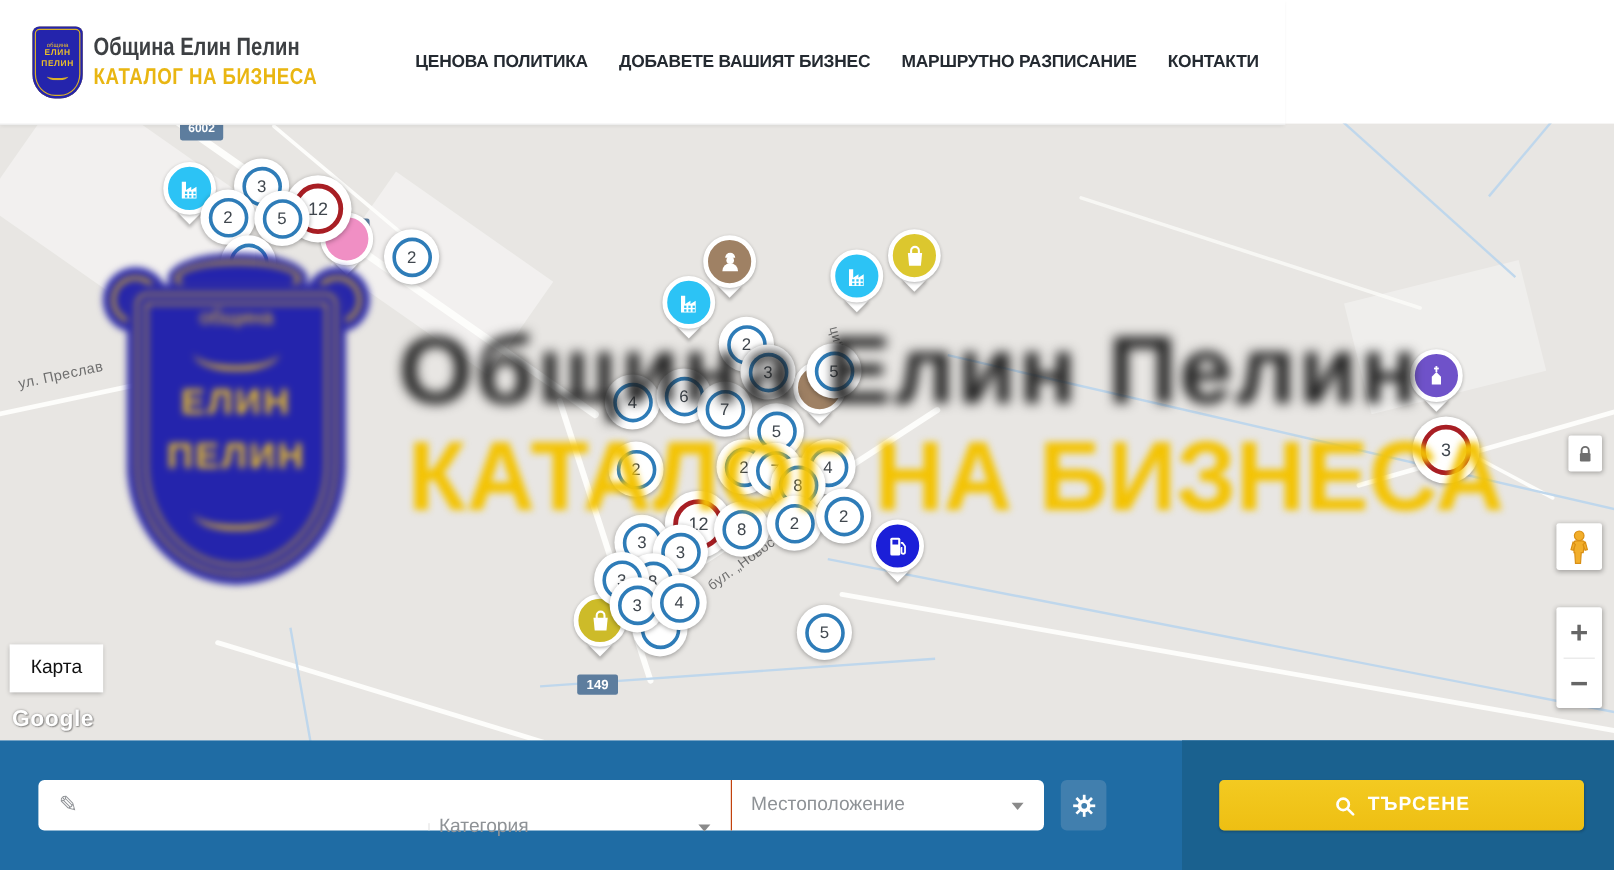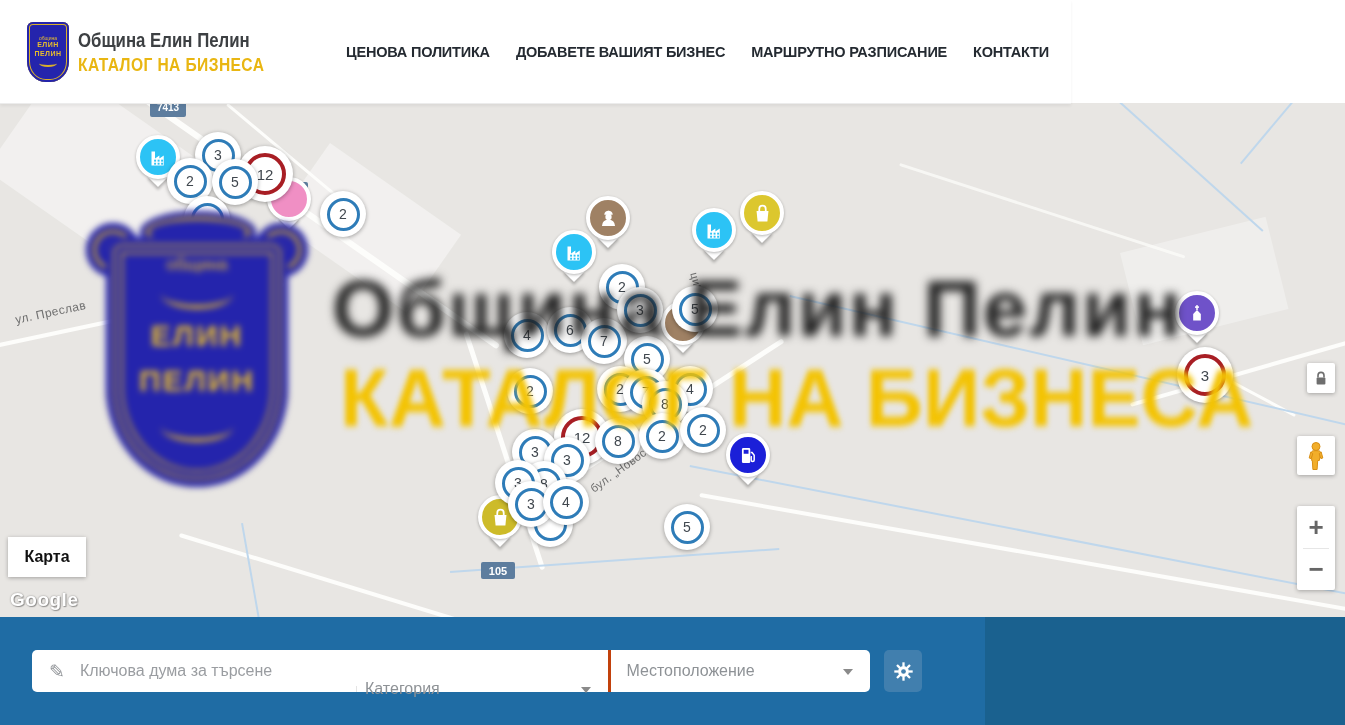--- a/index.html
+++ b/index.html
@@ -42,40 +42,40 @@
   .wm-crest{position:absolute;left:84px;top:112px;width:226px;height:275px;filter:blur(3px);}
   .crest-curl{position:absolute;width:54px;height:54px;border-radius:50%;background:#2424ac;box-shadow:inset 0 0 0 7px #2424ac,inset 0 0 0 10px #dcb32a;}
   .crest-bump{position:absolute;left:56px;top:-4px;width:116px;height:42px;border-radius:50%;background:#2424ac;box-shadow:inset 0 0 0 6px #2424ac,inset 0 0 0 9px #dcb32a;}
   .crest-shield{position:absolute;left:22px;top:22px;width:182px;height:250px;background:#2424ac;border-radius:16px 16px 50% 50%/16px 16px 40% 40%;box-shadow:inset 0 0 0 7px #2424ac,inset 0 0 0 9px #d9b02a,inset 0 0 0 15px #2424ac,inset 0 0 0 17px #d9b02a;display:flex;flex-direction:column;align-items:center;color:#e7bc2d;}
   .crest-top{font-size:17px;margin-top:18px;}
   .crest-squig{width:72px;height:26px;border-bottom:4px solid #dfb42c;border-radius:50%;margin-top:4px;}
   .crest-name{font-size:30px;font-weight:bold;letter-spacing:2px;margin-top:10px;line-height:1.15;}
 
   
   .mtype{position:absolute;top:434px;height:40px;background:#fff;box-shadow:0 1px 4px rgba(0,0,0,.3);display:flex;align-items:center;justify-content:center;font-size:16px;z-index:10;cursor:pointer;}
-  #mtype-map{left:8px;width:78px;font-weight:bold;color:#111;}
+  #mtype-map{left:8px;width:78px;font-weight:normal;color:#111;}
   #mtype-sat{left:87px;width:104px;color:#7b7b7b;}
   #google-logo{position:absolute;left:10px;bottom:6px;z-index:10;font-size:19px;font-weight:bold;color:#fff;letter-spacing:.5px;text-shadow:0 0 2px rgba(0,0,0,.4),1px 1px 1px rgba(0,0,0,.3);}
   #attribution{position:absolute;right:8px;bottom:7px;z-index:10;display:flex;gap:14px;font-size:11px;color:#3e3e3e;}
   #attribution span{white-space:nowrap;}
   .ctrl{position:absolute;background:#fff;box-shadow:0 1px 4px rgba(0,0,0,.3);z-index:10;display:flex;align-items:center;justify-content:center;}
   #lock-box{left:1307px;top:260px;width:28px;height:30px;border-radius:2px;}
   #pegman-box{left:1297px;top:333px;width:38px;height:39px;border-radius:2px;cursor:grab;}
   #zoom-box{left:1297px;top:403px;width:38px;height:84px;border-radius:2px;flex-direction:column;padding:0;}
   .zoom-btn{width:38px;height:41px;display:flex;align-items:center;justify-content:center;font-size:26px;font-weight:bold;color:#666;cursor:pointer;}
   #zoom-divider{width:26px;height:1px;background:#e6e6e6;}
 
   
   #footer{position:absolute;left:0;top:617px;width:1345px;height:108px;background:#1f6ca4;z-index:30;}
   #footer-dark{position:absolute;left:985px;top:0;width:360px;height:108px;background:#1a618f;}
   #white-bar{position:absolute;left:32px;top:33px;width:838px;height:42px;background:#fff;border-radius:5px;display:flex;align-items:stretch;}
   .wb-sec{display:flex;align-items:center;position:relative;}
   #wb-keyword{width:324px;padding-left:17px;gap:13px;}
   #wb-category{width:256px;border-left:1px solid #e4e4e4;padding-left:8px;margin-top:36px;}
-  #wb-location{width:257px;border-left:3px solid #c2410c;padding-left:16px;}
+  #wb-location{width:257px;border-left:1px solid #c2410c;padding-left:16px;}
   .pencil{font-size:19px;color:#8f9296;}
   #keyword-input{border:none;outline:none;font-size:16px;color:#555;width:240px;font-family:"Liberation Sans",sans-serif;background:transparent;}
   #keyword-input::placeholder{color:#9a9da1;}
   .dd-value{font-size:16px;color:#8e9296;}
   .caret{position:absolute;right:17px;top:50%;margin-top:-2px;width:0;height:0;border-left:5px solid transparent;border-right:5px solid transparent;border-top:6px solid #8a8a8a;}
   #gear-btn{position:absolute;left:884px;top:33px;width:38px;height:42px;background:#417fae;border-radius:5px;display:flex;align-items:center;justify-content:center;cursor:pointer;}
   #search-btn{position:absolute;left:1016px;top:33px;width:304px;height:42px;background:linear-gradient(#f3ca21,#eebf13);border-radius:4px;display:flex;align-items:center;justify-content:center;gap:10px;cursor:pointer;box-shadow:0 1px 2px rgba(0,0,0,.2);}
   #search-btn .lbl{color:#fff;font-size:16px;font-weight:bold;letter-spacing:1px;}
 </style>
 </head>
@@ -124,23 +124,23 @@
     <i class="stream" style="left:790px;top:192px;width:570px;height:2px;transform:rotate(13deg);"></i>
     <i class="stream" style="left:1240px;top:60px;width:170px;height:2px;transform:rotate(-50deg);"></i>
     <i class="stream" style="left:1100px;top:-20px;width:220px;height:2px;transform:rotate(42deg);"></i>
     <i class="stream" style="left:243px;top:420px;width:100px;height:2px;transform:rotate(80deg);"></i>
     <i class="stream" style="left:450px;top:468px;width:330px;height:2px;transform:rotate(-4deg);"></i>
     <i class="stream" style="left:690px;top:362px;width:680px;height:2px;transform:rotate(11deg);"></i>
 
     <span class="street-label" style="left:14px;top:210px;transform:rotate(-12deg);">ул. Преслав</span>
     <span class="street-label" style="left:588px;top:382px;transform:rotate(-36deg);font-size:11.5px;">бул. „Новосел</span>
     <span class="street-label" style="left:700px;top:168px;transform:rotate(76deg);font-size:11px;">ци“</span>
-    <span class="road-badge" style="left:150px;top:-6px;width:36px;height:20px;">7413</span>
+    <span class="road-badge" style="left:150px;top:-6px;width:36px;height:20px;">6002</span>
     <span class="road-badge" style="left:296px;top:79px;width:12px;height:16px;"></span>
-    <span class="road-badge" style="left:481px;top:459px;width:34px;height:17px;font-size:11px;">105</span>
+    <span class="road-badge" style="left:481px;top:459px;width:34px;height:17px;font-size:11px;">149</span>
 
     <div id="markers">
         <div class="pin" style="left: 136px; top: 32px;">
           <span class="pin-tail"></span>
           <span class="pin-circle" style="background:#2cc3f5">
             <svg viewBox="0 0 24 24" width="21" height="21">
               <path fill="#fff" d="M4 5h4v8l5-3.2V13l5-3.2V21H4z"></path>
               <g fill="#2cc3f5">
                 <rect x="7" y="14.5" width="2.2" height="2.2"></rect>
                 <rect x="11" y="14.5" width="2.2" height="2.2"></rect>
@@ -376,21 +376,20 @@
       <div id="zoom-divider"></div>
       <div class="zoom-btn">−</div>
     </div>
   </div>
 
   <div id="footer">
     <div id="footer-dark"></div>
     <div id="white-bar">
       <div class="wb-sec" id="wb-keyword">
         <span class="pencil">✎</span>
-        <input id="keyword-input" type="text" placeholder="Ключова дума за търсене" style="">
       </div>
       <div class="wb-sec" id="wb-category">
         <span class="dd-value">Категория</span>
         <span class="caret"></span>
       </div>
       <div class="wb-sec" id="wb-location">
         <span class="dd-value">Местоположение</span>
         <span class="caret"></span>
       </div>
     </div>
@@ -403,15 +402,22 @@
             <rect x="17.5" y="10.7" width="5" height="2.6"></rect>
             <rect x="10.7" y="1.5" width="2.6" height="5" transform="rotate(45 12 12)"></rect>
             <rect x="10.7" y="17.5" width="2.6" height="5" transform="rotate(45 12 12)"></rect>
             <rect x="1.5" y="10.7" width="5" height="2.6" transform="rotate(45 12 12)"></rect>
             <rect x="17.5" y="10.7" width="5" height="2.6" transform="rotate(45 12 12)"></rect>
             <circle cx="12" cy="12" r="6.2"></circle>
           </g>
           <circle cx="12" cy="12" r="2.7" fill="#417fae"></circle>
         </svg>
     </div>
+    <div id="search-btn">
+      <svg width="19" height="19" viewBox="0 0 24 24" fill="none" stroke="#fff" stroke-width="2.8" stroke-linecap="round">
+          <circle cx="10.5" cy="10.5" r="6"></circle>
+          <line x1="15.2" y1="15.2" x2="21" y2="21"></line>
+        </svg>
+      <span class="lbl">ТЪРСЕНЕ</span>
+    </div>
   </div>
 
 </div>
 
 </body></html>

